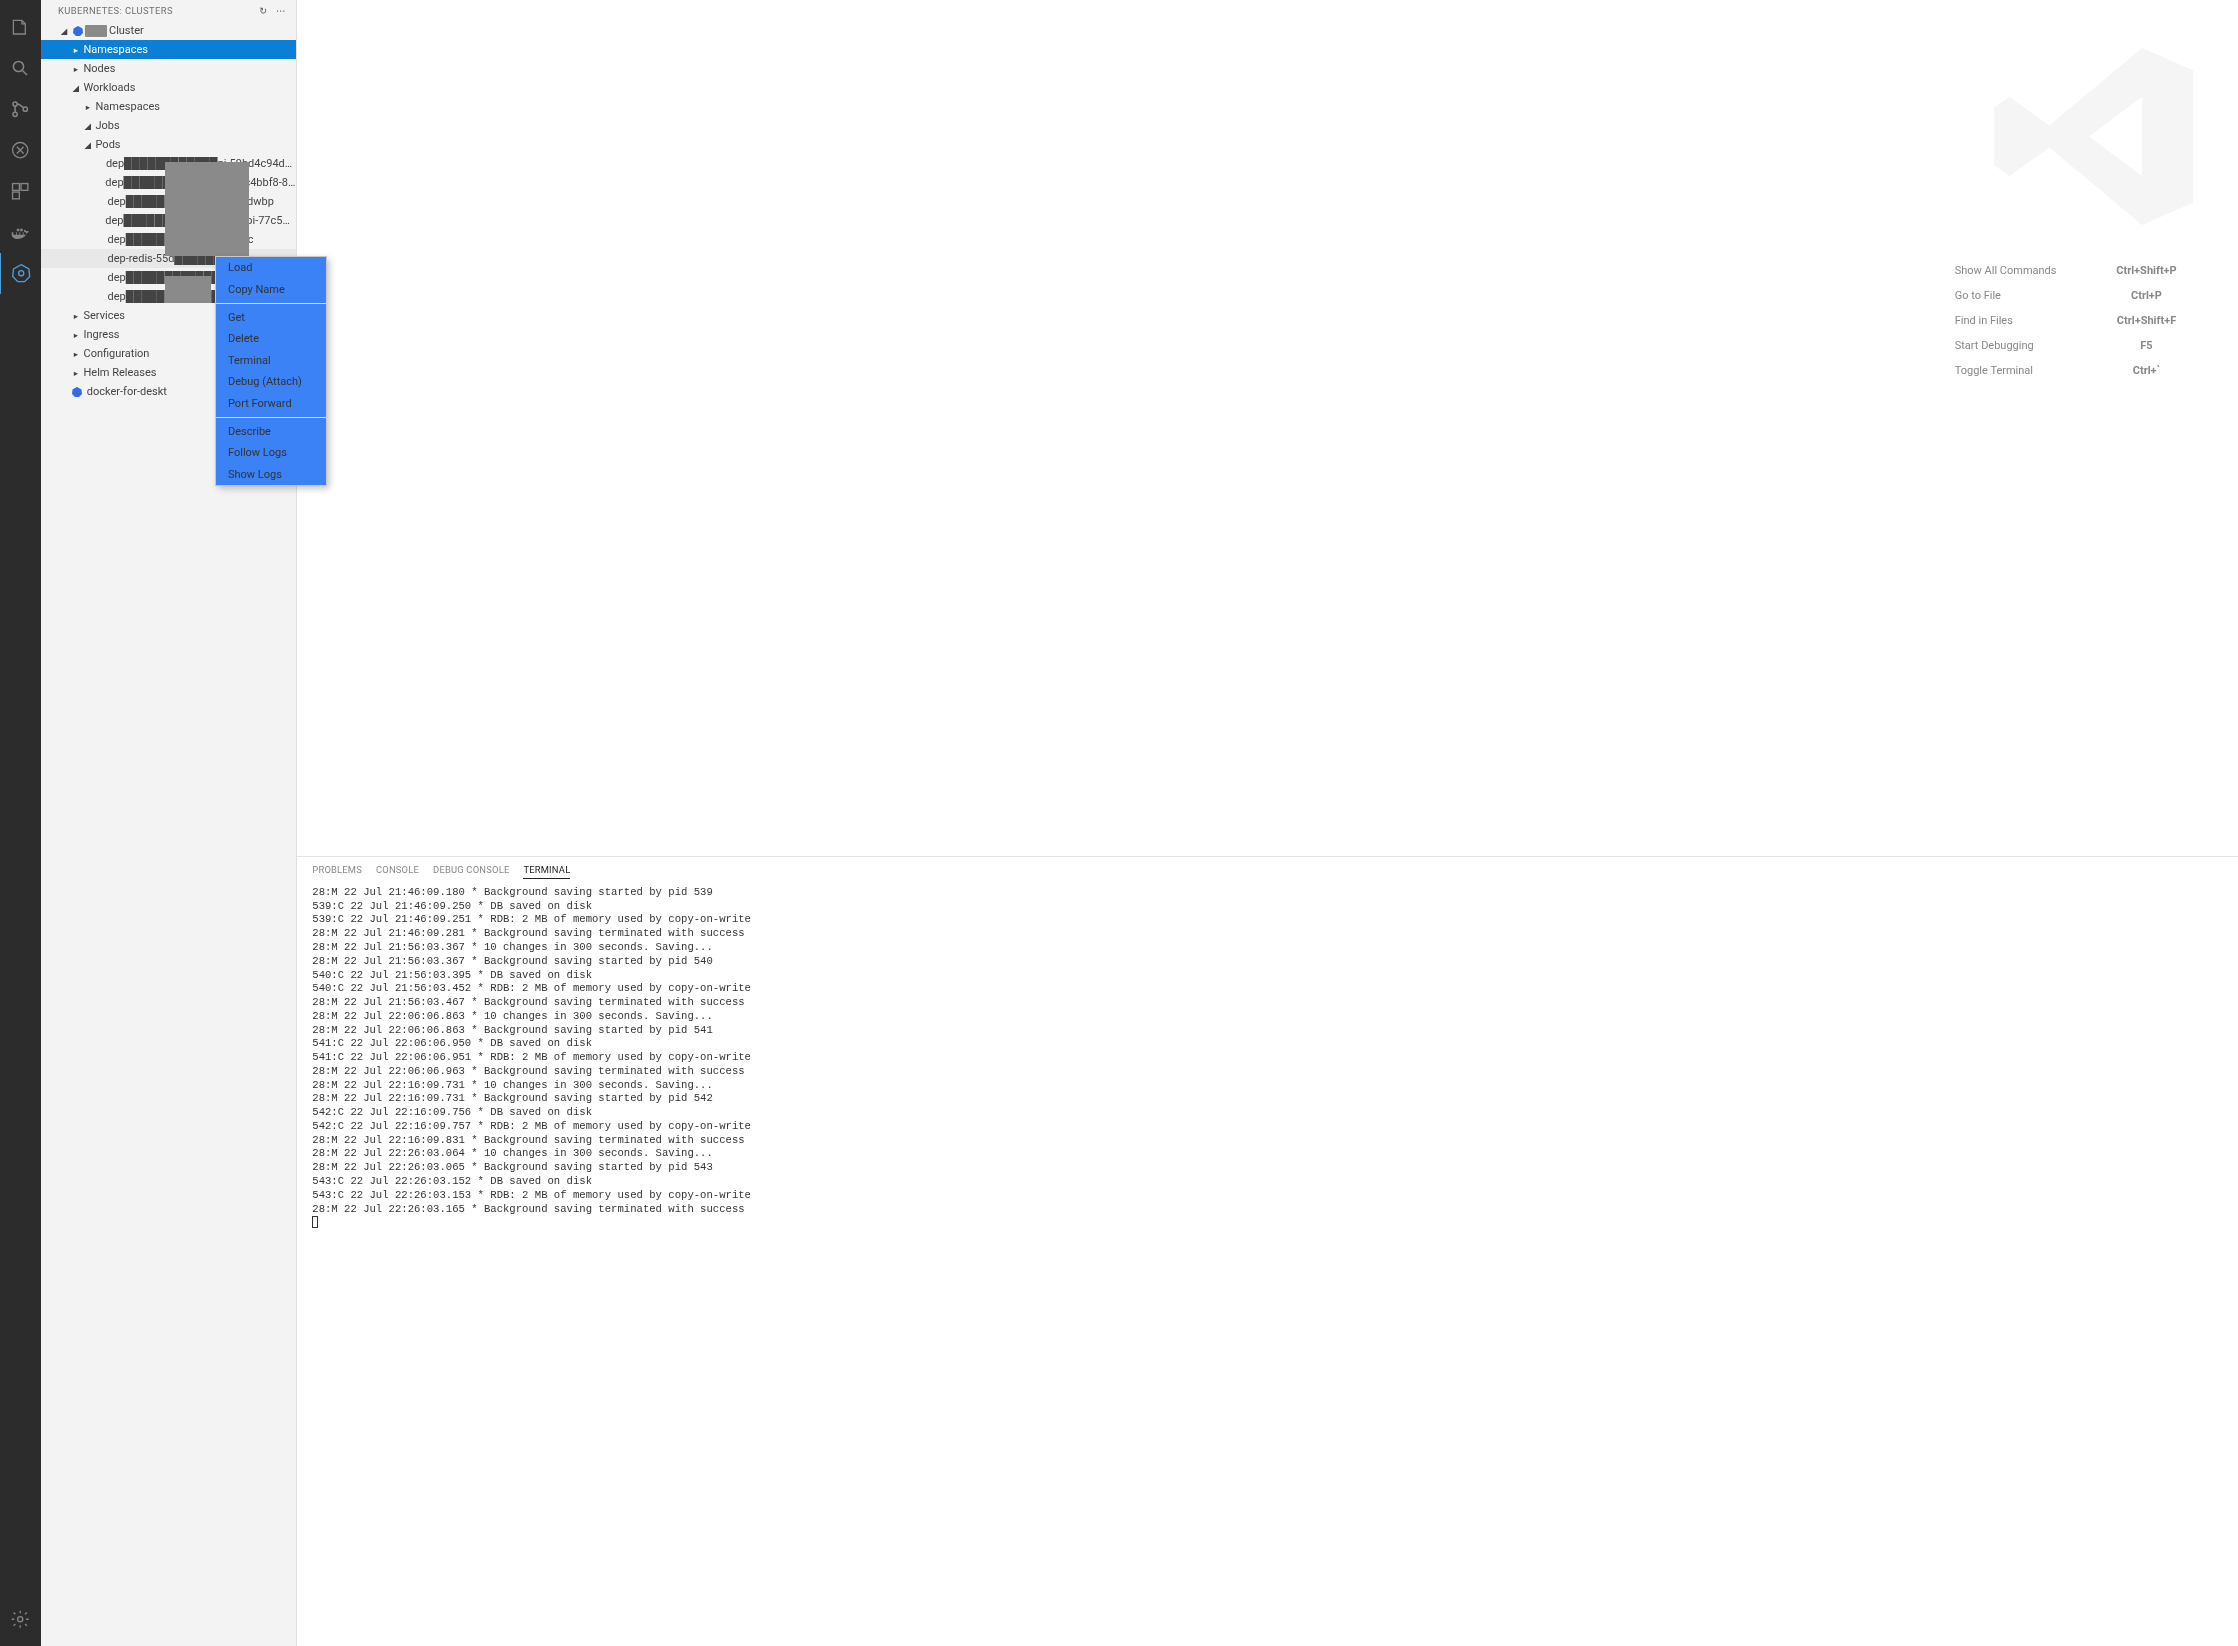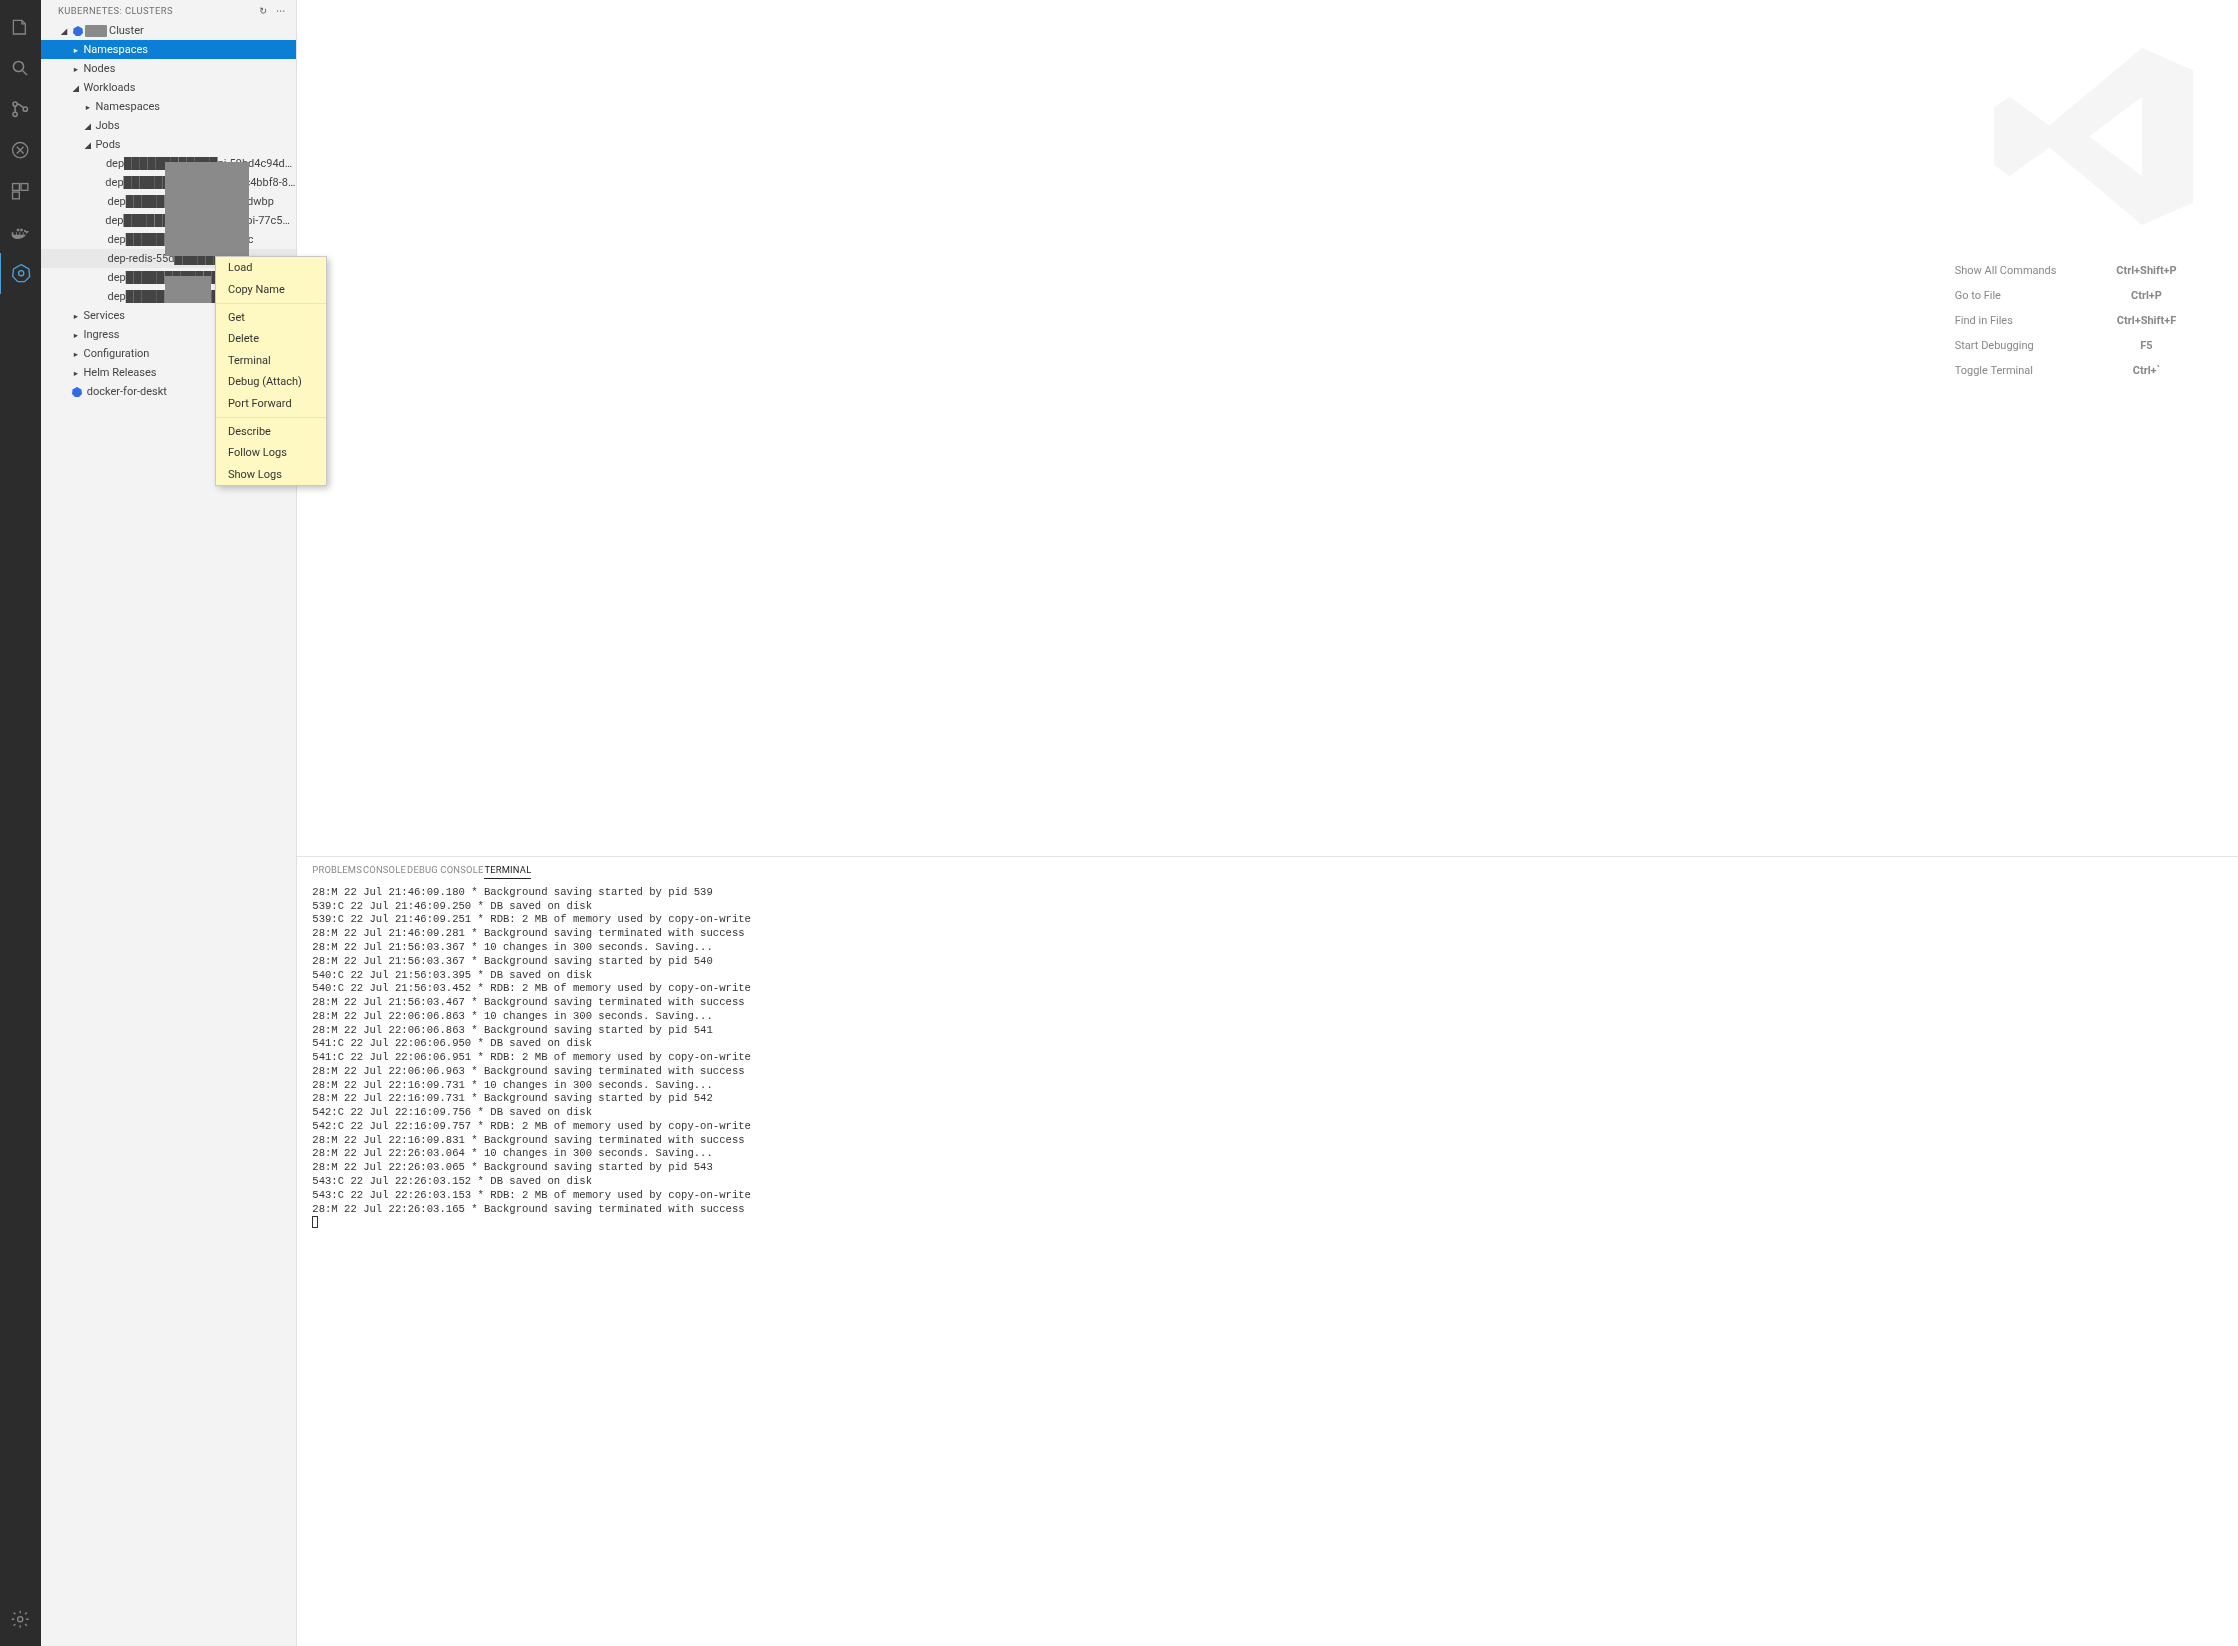--- a/index.html
+++ b/index.html
@@ -143,21 +143,21 @@
 
     
     .panel {
       height: 48%;
       border-top: 0.9px solid #e5e5e5;
       display: flex;
       flex-direction: column;
     }
     .panel-tabs {
       display: flex;
-      gap: 1px;
+      gap: 14px;
       padding: 6.8px 15.3px;
       font-size: 9.4px;
       color: #888;
     }
     .panel-tab { cursor: pointer; letter-spacing: 0.2px; }
     .panel-tab.active { color: #222; border-bottom: 0.9px solid #222; padding-bottom: 3.4px;}
     .terminal {
       flex: 1;
       overflow: auto;
       font-family: "Menlo","Consolas","Courier New",monospace;
@@ -173,21 +173,21 @@
       height: 12px;
       border: 0.9px solid #333;
     }
 
     
     .context-menu {
       position: absolute;
       left: 174px;
       top: 256px;
       width: 112px;
-      background: #fef9c3;
+      background: #3b82f6;
       border: 0.9px solid #c8c8c8;
       box-shadow: 2.6px 2.6px 6.8px rgba(0,0,0,0.25);
       font-size: 11px;
       color: #333;
       z-index: 50;
     }
     .context-item {
       padding: 4.3px 12px;
       cursor: pointer;
     }

